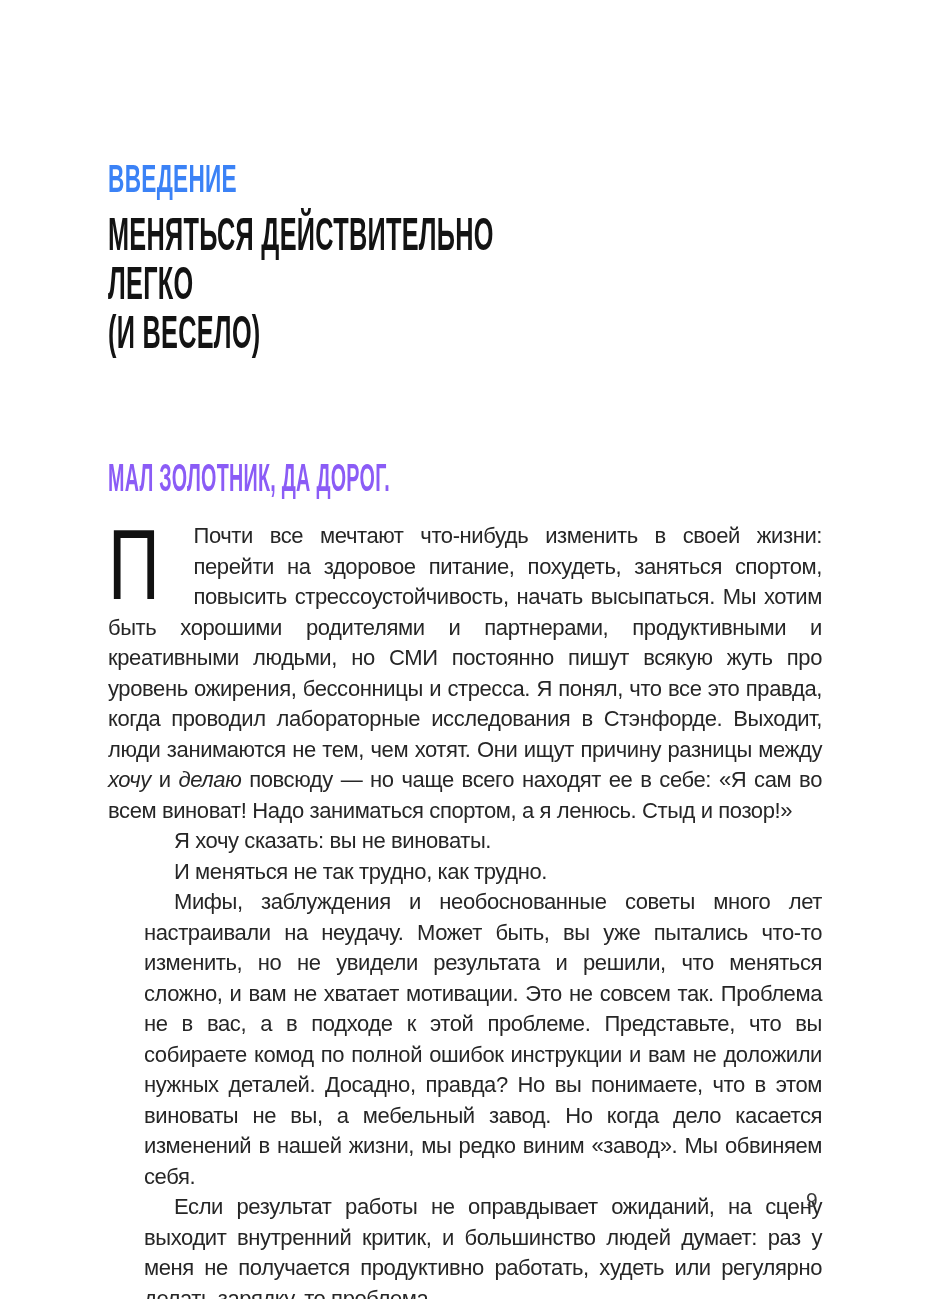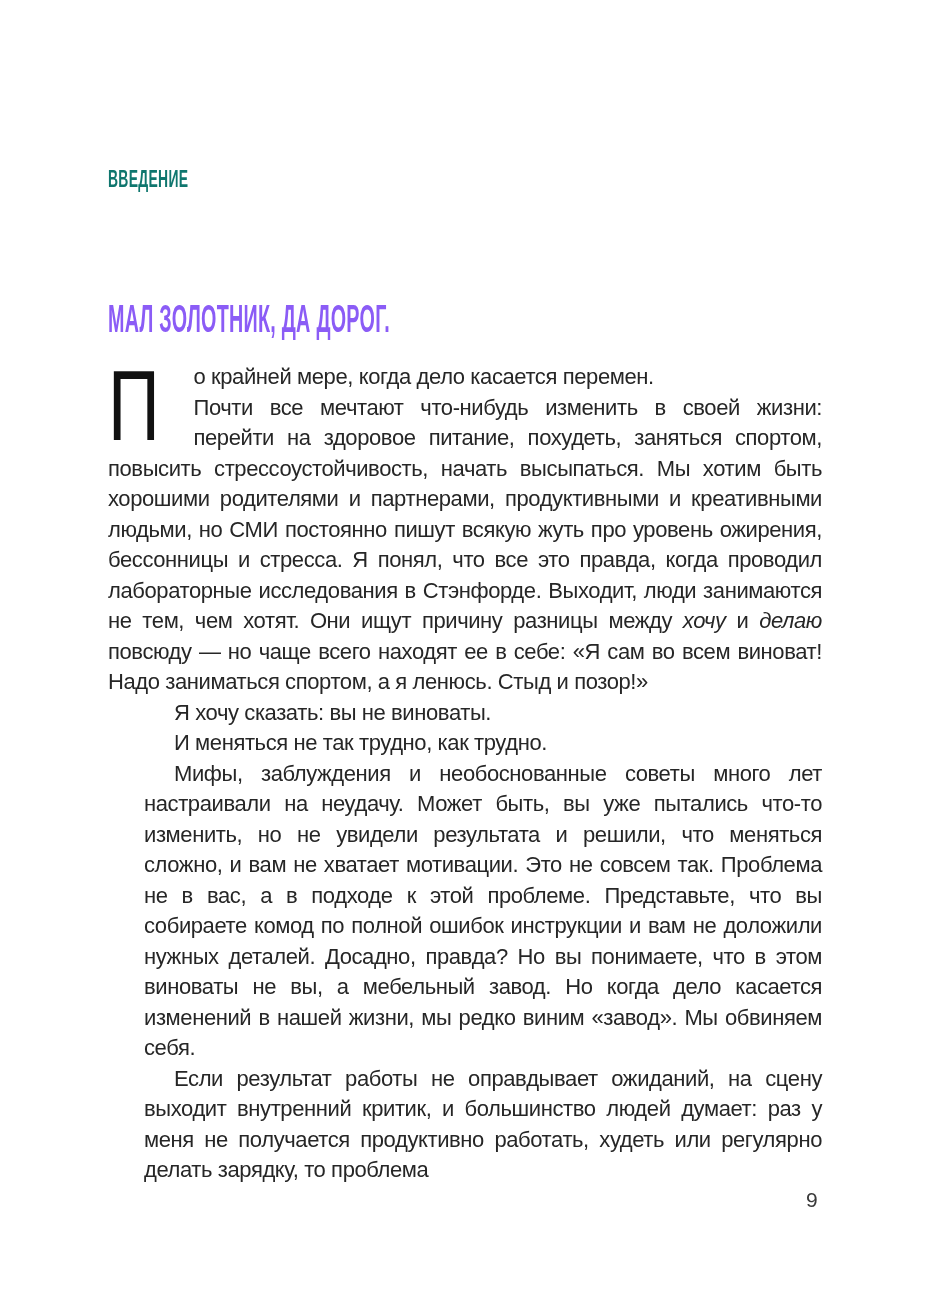--- a/index.html
+++ b/index.html
@@ -13,23 +13,23 @@
     overflow:hidden;
   }
   .content {
     position:absolute;
     left:108px; top:160px;
     width:714px;
   }
   
   .kicker {
     font-weight:700;
-    font-size:24px;
+    font-size:39px;
     line-height:38px;
-    color:#0f766e;
+    color:#3b82f6;
     white-space:nowrap;
   }
   .kicker .squeeze { display:inline-block; transform:scaleX(0.58); transform-origin:0 50%; letter-spacing:0.5px; }
   .title {
     margin:12px 0 0 0;
     font-weight:700;
     font-size:46px;
     line-height:49px;
     color:#131313;
   }
@@ -76,27 +76,27 @@
   }
 </style>
 </head>
 <body>
 
 <div class="page">
   <div class="content">
 
     <div class="kicker"><span class="squeeze">ВВЕДЕНИЕ</span></div>
 
+    <h1 class="title"><span class="squeeze"><span>МЕНЯТЬСЯ ДЕЙСТВИТЕЛЬНО ЛЕГКО</span><br><span>(И ВЕСЕЛО)</span></span></h1>
 
     <h2 class="section"><span class="squeeze">МАЛ ЗОЛОТНИК, ДА ДОРОГ.</span></h2>
 
     <div class="bodytext">
       <span class="dropcap">П</span>
       <div id="paragraphs">
-          <p><span>о крайней мере, когда дело касается перемен.</span></p>
           <p><span>Почти все мечтают что-нибудь изменить в своей жизни: перейти на здоровое питание, похудеть, заняться спортом, повысить стрессоустойчивость, начать высыпаться. Мы хотим быть хорошими родителями и партнерами, продуктивными и креативными людьми, но СМИ постоянно пишут всякую жуть про уровень ожирения, бессонницы и стресса. Я понял, что все это правда, когда проводил лабораторные исследования в Стэнфорде. Выходит, люди занимаются не тем, чем хотят. Они ищут причину разницы между </span><span class="em">хочу</span><span> и </span><span class="em">делаю</span><span> повсюду — но чаще всего находят ее в себе: «Я сам во всем виноват! Надо заниматься спортом, а я ленюсь. Стыд и позор!»</span></p>
           <p class="indent"><span>Я хочу сказать: вы не виноваты.</span></p>
           <p class="indent"><span>И меняться не так трудно, как трудно.</span></p>
           <p class="indent"><span>Мифы, заблуждения и необоснованные советы много лет настраивали на неудачу. Может быть, вы уже пытались что-то изменить, но не увидели результата и решили, что меняться сложно, и вам не хватает мотивации. Это не совсем так. Проблема не в вас, а в подходе к этой проблеме. Представьте, что вы собираете комод по полной ошибок инструкции и вам не доложили нужных деталей. Досадно, правда? Но вы понимаете, что в этом виноваты не вы, а мебельный завод. Но когда дело касается изменений в нашей жизни, мы редко виним «завод». Мы обвиняем себя.</span></p>
           <p class="indent"><span>Если результат работы не оправдывает ожиданий, на сцену выходит внутренний критик, и большинство людей думает: раз у меня не получается продуктивно работать, худеть или регулярно делать зарядку, то проблема</span></p>
         </div>
     </div>
 
   </div>
 

